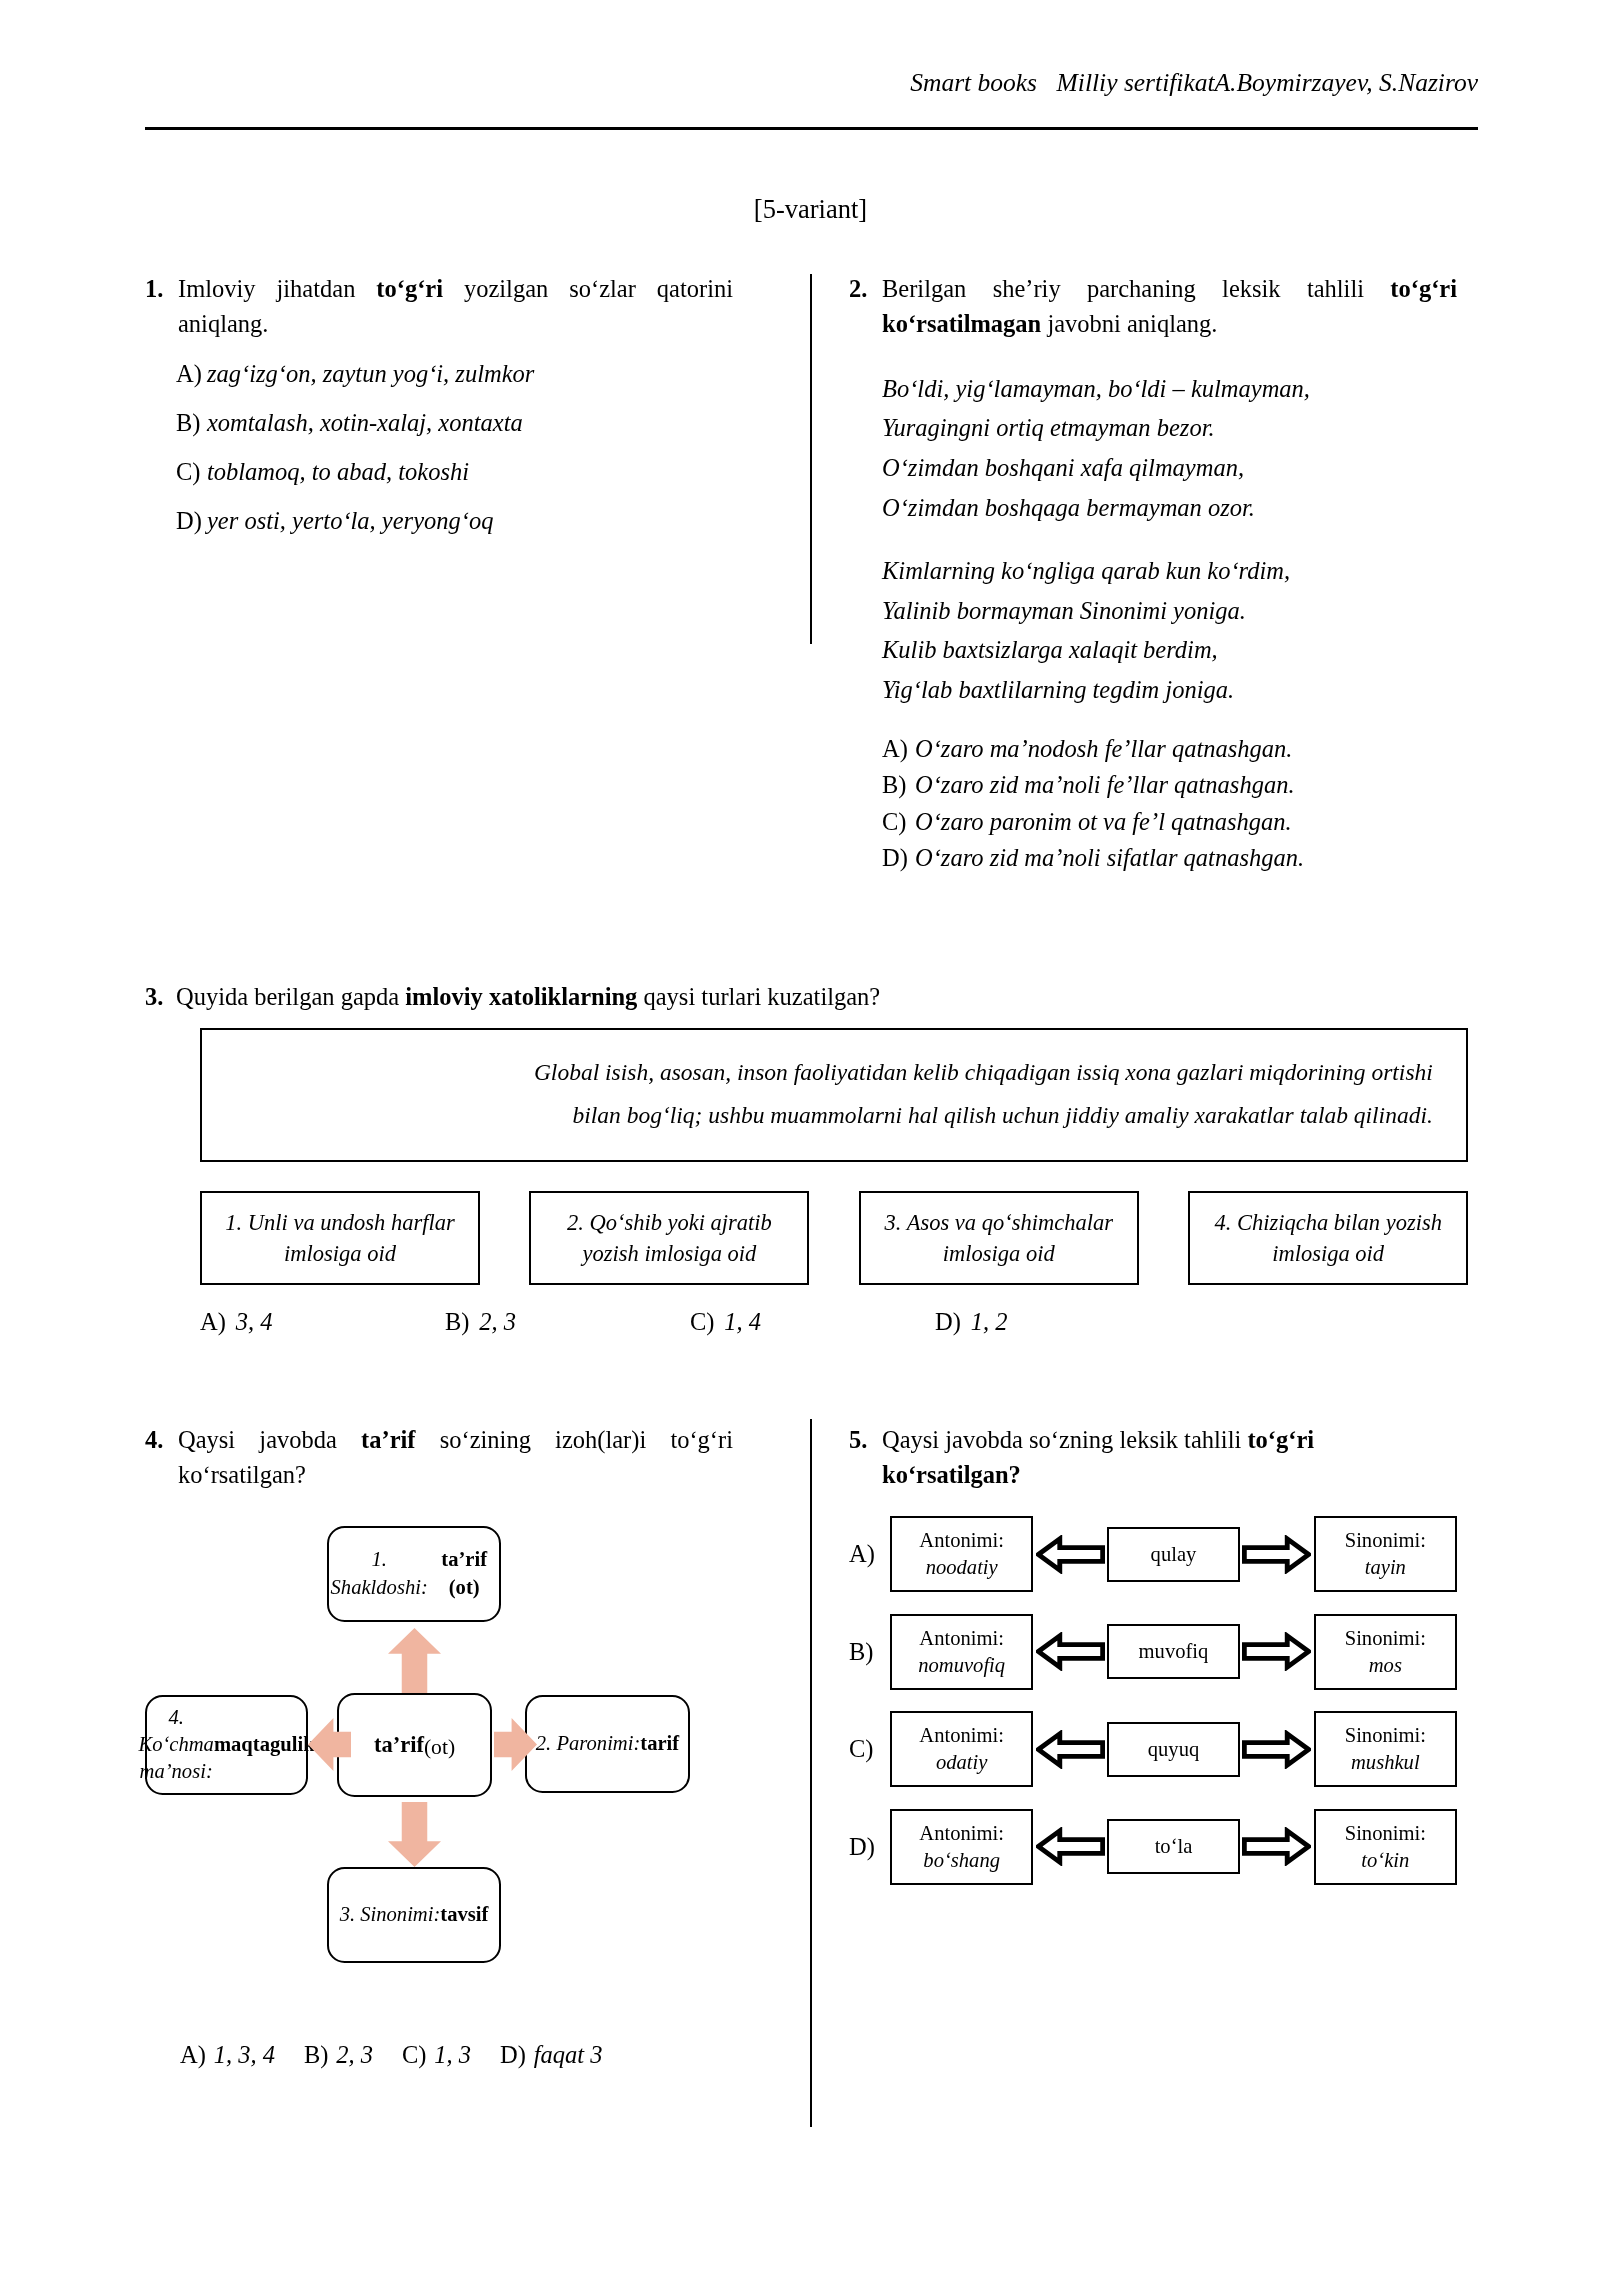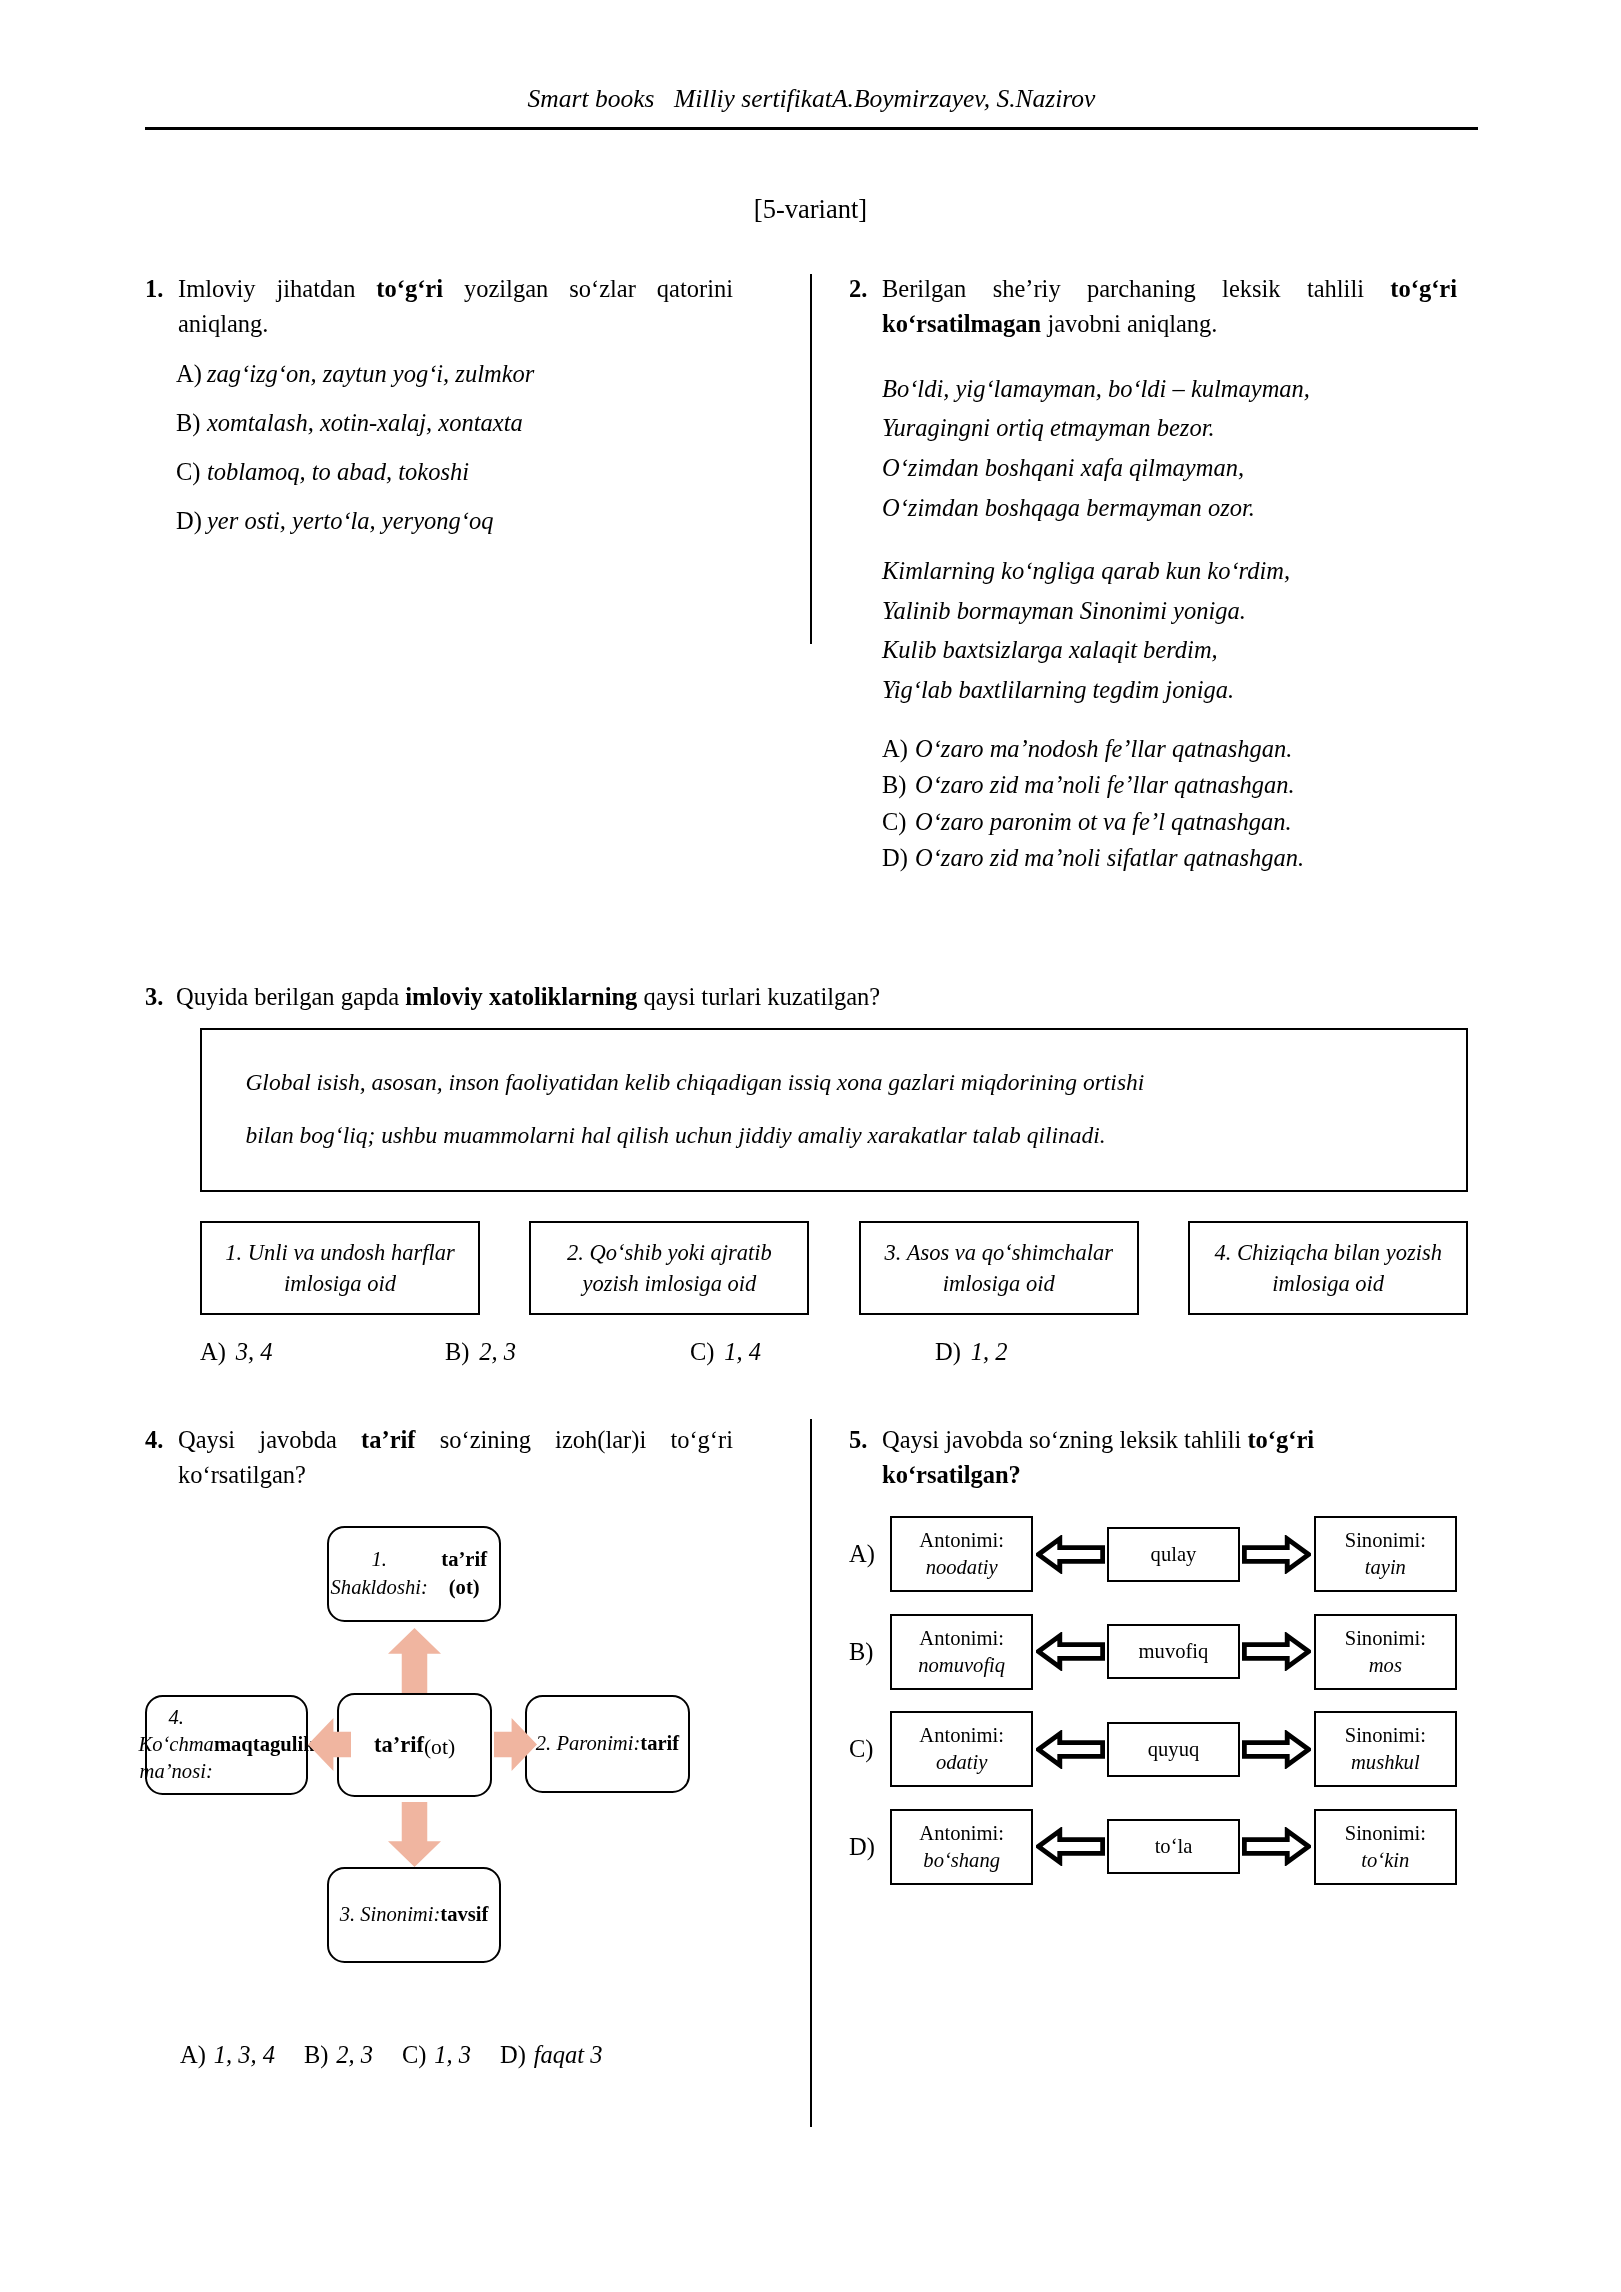--- a/index.html
+++ b/index.html
@@ -20,24 +20,24 @@
     width: 1621px;
     height: 2293px;
     padding: 0;
     box-sizing: border-box;
   }
 
   
   .header {
     position: absolute;
     left: 145px;
-    top: 84px;
+    top: 68px;
     width: 1333px;
     display: flex;
-    justify-content: center;
+    justify-content: flex-end;
     align-items: baseline;
     font-style: italic;
     font-size: 25.5px;
   }
   .header-center { margin-left: 19.6px; }
   .header-rule {
     position: absolute;
     left: 145px;
     top: 127px;
     width: 1333px;
@@ -145,25 +145,25 @@
   #q3 .q-num { min-width: 31px; }
   .sentence-box {
     margin-top: 13.7px;
     margin-left: 55px;
     margin-right: 9.8px;
     border: 2px solid #000;
     padding: 17.6px 27.4px 19.6px 27.4px;
     box-sizing: border-box;
   }
   .sentence-box p {
-    margin: 16px;
+    margin: 6px;
     font-style: italic;
     font-size: 23.5px;
     line-height: 1.58;
-    text-align: left;
+    text-align: right;
     font-family: Liberation Serif, serif;
   }
   .type-row {
     display: flex;
     justify-content: space-between;
     margin-top: 29px;
     margin-left: 55px;
     margin-right: 9.8px;
   }
   .type-box {

